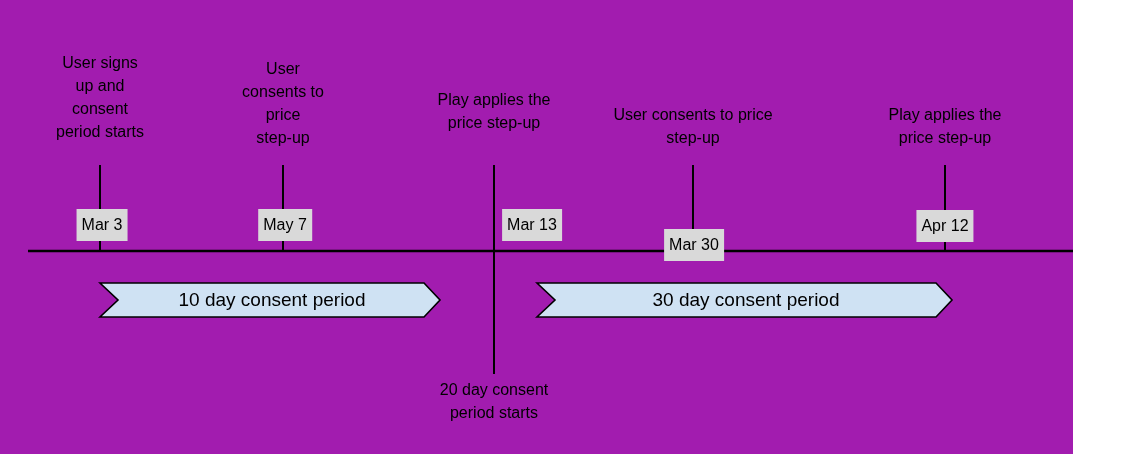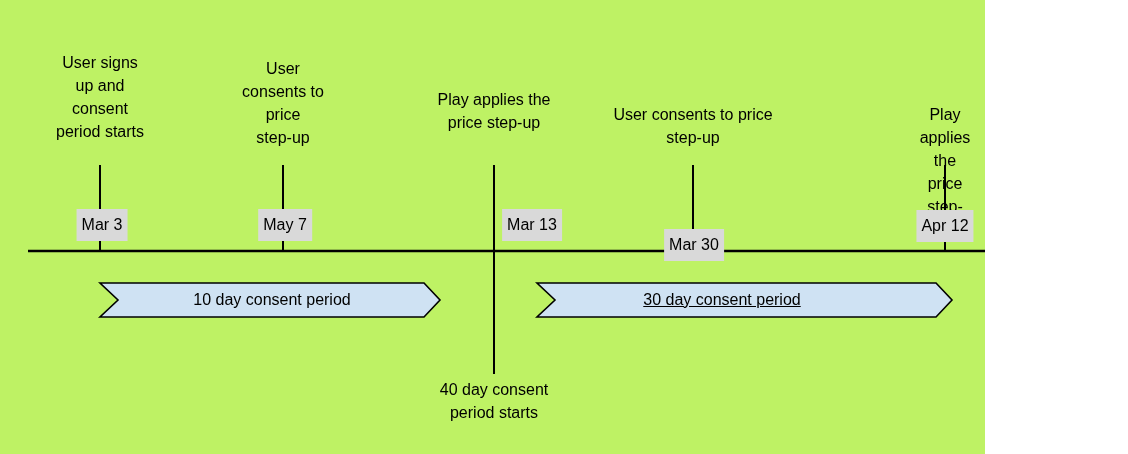--- a/index.html
+++ b/index.html
@@ -2,23 +2,23 @@
 <html><head>
 <meta charset="utf-8">
 <style>
   html, body {
     margin: 0;
     padding: 0;
     background: #ffffff;
   }
   .stage {
     position: relative;
-    width: 985px;
+    width: 1073px;
     height: 454px;
-    background: #bef264;
+    background: #a21caf;
     font-family: "Liberation Sans", sans-serif;
     color: #000000;
     overflow: hidden;
   }
   .layer-svg {
     position: absolute;
     left: 0;
     top: 0;
     width: 1128px;
     height: 454px;
@@ -39,21 +39,21 @@
     background: #d9d9d9;
     font-size: 16px;
     line-height: 22px;
     padding: 5px 5px;
     white-space: nowrap;
     text-align: center;
   }
   .period-label {
     position: absolute;
     transform: translateX(-50%);
-    font-size: 16px;
+    font-size: 19px;
     line-height: 22px;
     white-space: nowrap;
     text-align: center;
   }
   .annotation {
     position: absolute;
     transform: translateX(-50%);
     white-space: pre-line;
     text-align: center;
     font-size: 16px;
@@ -94,18 +94,18 @@
   <div class="txt event-label" style="left:945px; top:103px;">Play applies the
 price step-up</div>
 
   <div class="date-chip" style="left: 102px; top: 209px; background: rgb(217, 217, 217);">Mar 3</div>
   <div class="date-chip" style="left: 285px; top: 209px; background: rgb(217, 217, 217);">May 7</div>
   <div class="date-chip" style="left: 496px; top: 209px; background: rgb(217, 217, 217); margin-left: 36px;">Mar 13</div>
   <div class="date-chip" style="left: 694px; top: 209px; background: rgb(217, 217, 217); margin-top: 20px;">Mar 30</div>
   <div class="date-chip" style="left: 945px; top: 210px; background: rgb(217, 217, 217); text-align: right;">Apr 12</div>
 
   <div class="period-label" style="left:272px; top:289px;">10 day consent period</div>
-  <div class="period-label" style="left:722px; top:289px;text-decoration:underline;">30 day consent period</div>
+  <div class="period-label" style="left:746px; top:289px;">30 day consent period</div>
 
-  <div class="annotation" style="left:494px; top:378px;">40 day consent
+  <div class="annotation" style="left:494px; top:378px;">20 day consent
 period starts</div>
 
 </div>
 
 </body></html>

